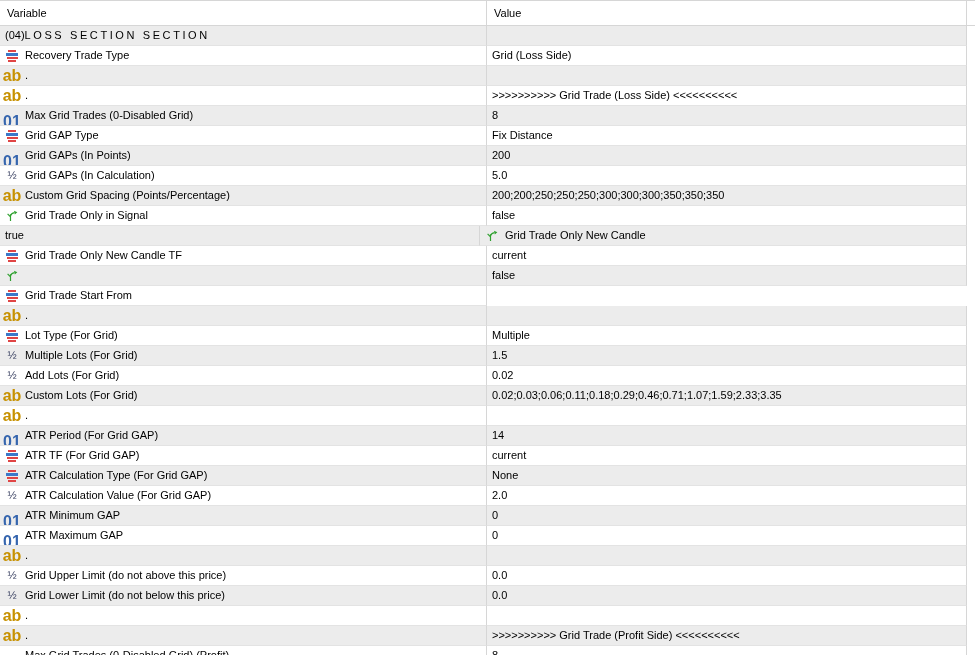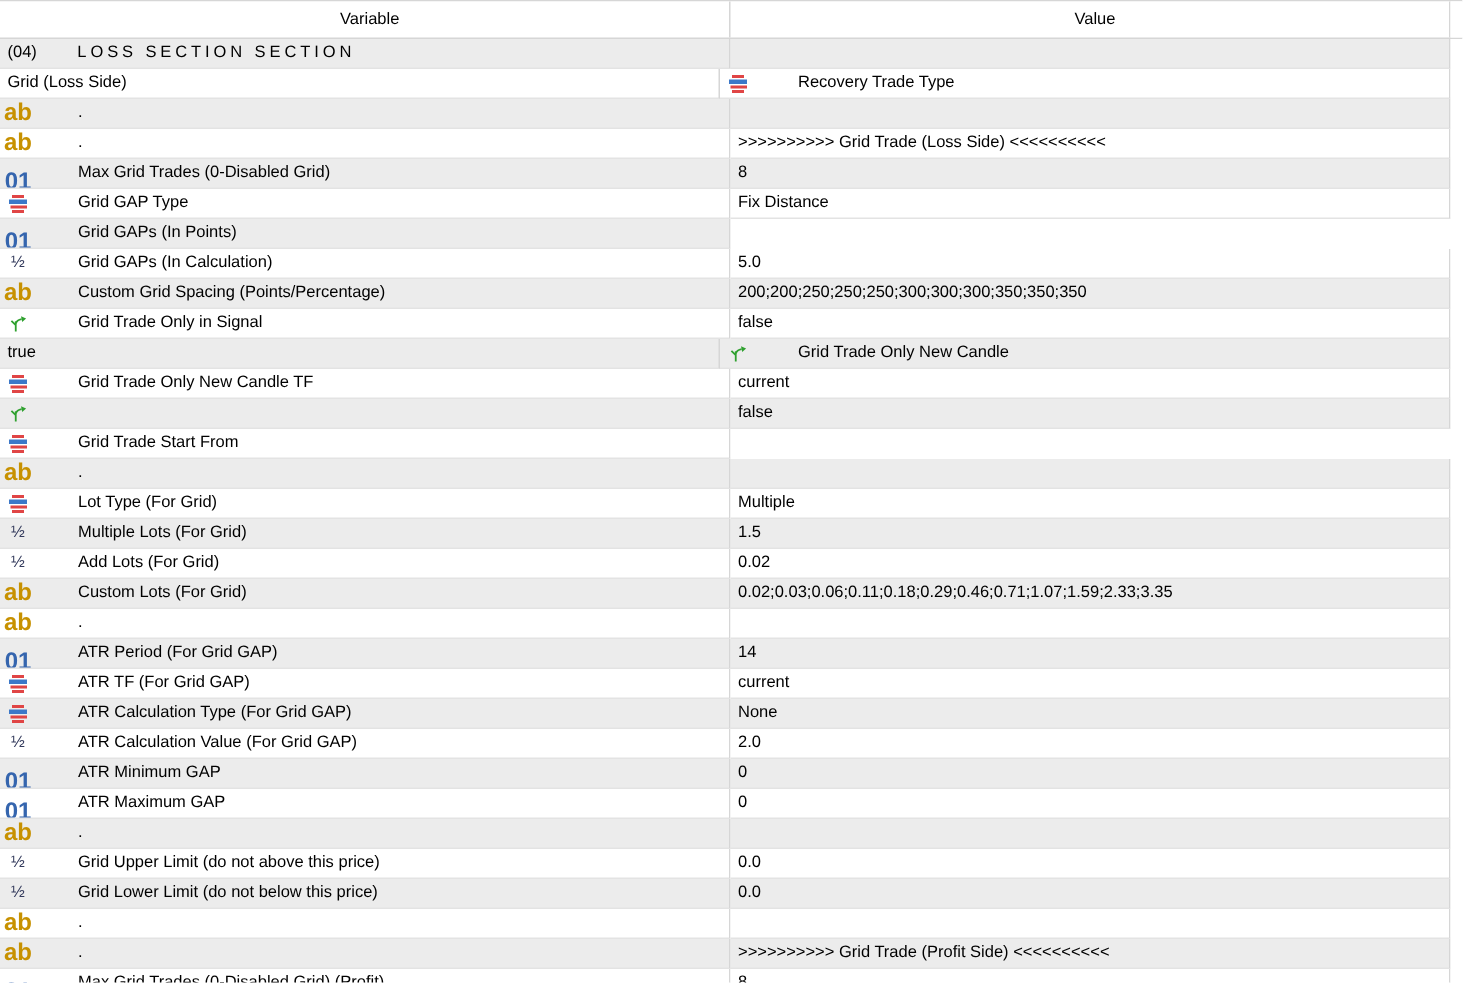--- a/index.html
+++ b/index.html
@@ -4,27 +4,27 @@
 <style>
   html,body{margin:0;padding:0;}
   body{
     width:975px;height:655px;overflow:hidden;background:#ffffff;
     font-family:"Liberation Sans","DejaVu Sans",sans-serif;font-size:11px;color:#000;
   }
   .param-table{width:975px;height:655px;border-top:1px solid #d6d6d6;box-sizing:border-box;}
   
   .thead{display:flex;height:25px;background:#fff;border-bottom:1px solid #d6d6d6;box-sizing:border-box;}
   .th{line-height:24px;padding-left:7px;box-sizing:border-box;white-space:nowrap;overflow:hidden;}
-  .th-var{width:487px;border-right:1px solid #d6d6d6;text-align:center;}
-  .th-val{width:480px;border-right:1px solid #d6d6d6;text-align:center;}
+  .th-var{width:487px;border-right:1px solid #d6d6d6;}
+  .th-val{width:480px;border-right:1px solid #d6d6d6;}
   .gutter{flex:1;background:#fff;}
   
   .tr{display:flex;height:20px;box-sizing:border-box;}
   .td{box-sizing:border-box;height:20px;line-height:19px;border-bottom:1px solid #e3e3e3;white-space:nowrap;overflow:hidden;}
-  .td-var{width:487px;border-right:1px solid #d6d6d6;padding-left:5px;display:flex;align-items:center;gap:27px;}
+  .td-var{width:487px;border-right:1px solid #d6d6d6;padding-left:5px;display:flex;align-items:center;}
   .td-val{width:480px;border-right:1px solid #d6d6d6;padding-left:5px;}
   .tr:nth-child(odd) .td{background:#ececec;}
   .tr:nth-child(even) .td{background:#ffffff;}
   
   .sec-prefix{letter-spacing:0;}
   .sec-title{letter-spacing:2.6px;}
   
   .ic{width:14px;height:13px;margin-right:6px;flex:0 0 auto;display:inline-flex;
       align-items:center;justify-content:center;line-height:13px;}
   .ic-glyph{font-weight:bold;font-size:16px;}
@@ -52,30 +52,30 @@
   <div class="tbody" id="rows">
       <div class="tr">
     <div class="td td-var">
       <span class="sec-prefix">(04)</span>
           <span class="sec-title">LOSS SECTION SECTION</span>
     </div>
     <div class="td td-val"></div>
     <div class="gutter"></div>
   </div>
       <div class="tr">
+    <div class="td td-var">
+      <span class="ic ic-enum">
+            <i class="b1"></i>
+            <i class="b2"></i>
+            <i class="b3"></i>
+            <i class="b4"></i>
+          </span>
+      <span class="label">Recovery Trade Type</span>
+    </div>
     <div class="td td-val">Grid (Loss Side)</div>
-    <div class="td td-var">
-      <span class="ic ic-enum">
-            <i class="b1"></i>
-            <i class="b2"></i>
-            <i class="b3"></i>
-            <i class="b4"></i>
-          </span>
-      <span class="label">Recovery Trade Type</span>
-    </div>
     <div class="gutter"></div>
   </div>
       <div class="tr">
     <div class="td td-var">
       <span class="ic ic-glyph ic-text">ab</span>
       <span class="label">.</span>
     </div>
     <div class="td td-val"></div>
     <div class="gutter"></div>
   </div>
@@ -106,20 +106,21 @@
       <span class="label">Grid GAP Type</span>
     </div>
     <div class="td td-val">Fix Distance</div>
     <div class="gutter"></div>
   </div>
       <div class="tr">
     <div class="td td-var">
       <span class="ic ic-glyph ic-int">01</span>
       <span class="label">Grid GAPs (In Points)</span>
     </div>
+    <div class="td td-val">200</div>
     <div class="gutter"></div>
   </div>
       <div class="tr">
     <div class="td td-var">
       <span class="ic ic-glyph ic-double">½</span>
       <span class="label">Grid GAPs (In Calculation)</span>
     </div>
     <div class="td td-val">5.0</div>
     <div class="gutter"></div>
   </div>

